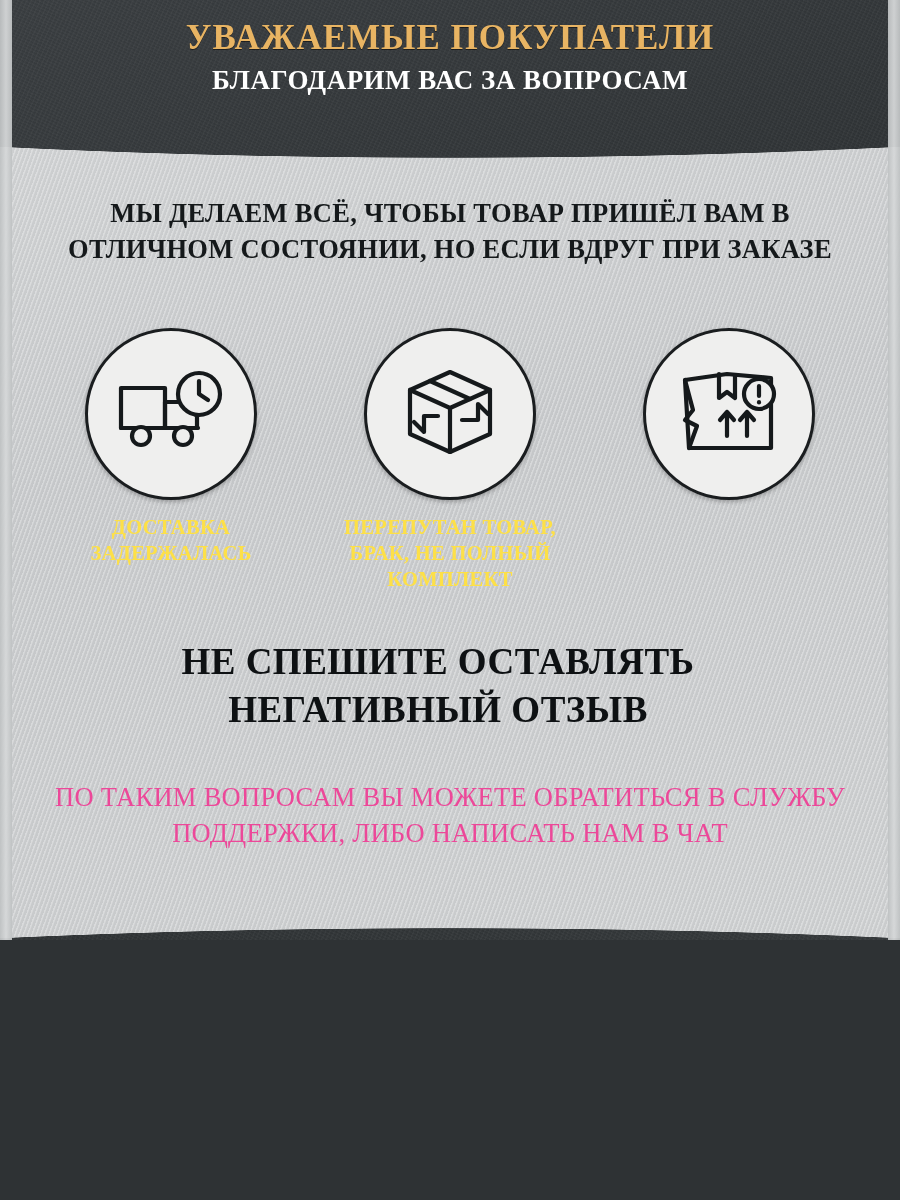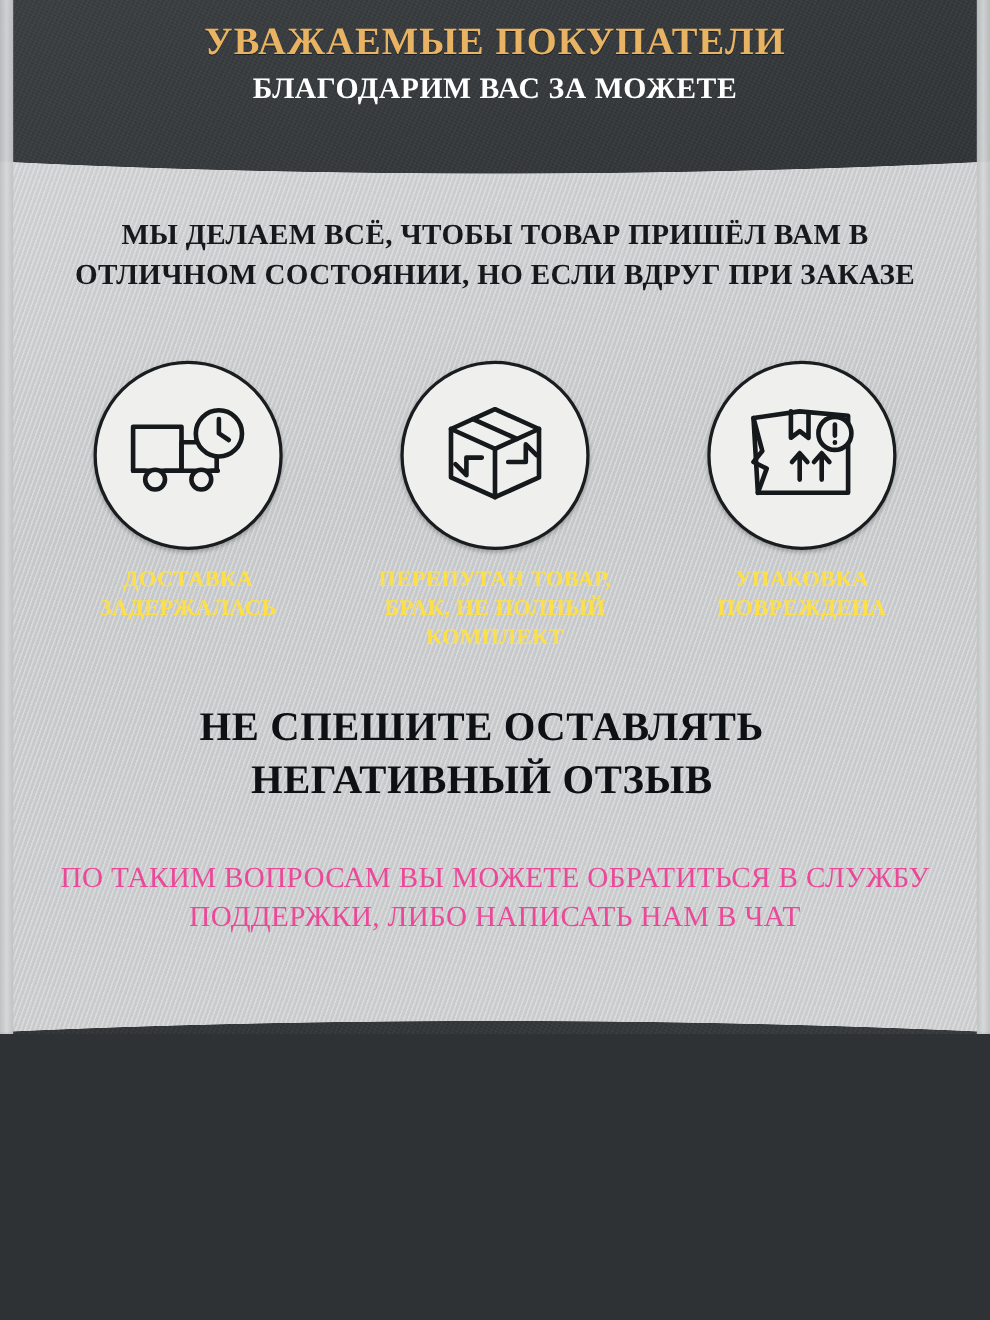--- a/index.html
+++ b/index.html
@@ -204,21 +204,21 @@
 <div class="poster">
 
   <div class="light-panel"></div>
   <div class="side-band left"></div>
   <div class="side-band right"></div>
 
   <div class="content">
 
     <div class="header">
       <div class="header-title">УВАЖАЕМЫЕ ПОКУПАТЕЛИ</div>
-      <div class="header-sub">БЛАГОДАРИМ ВАС ЗА МОЖЕТЕ</div>
+      <div class="header-sub">БЛАГОДАРИМ ВАС ЗА ВОПРОСАМ</div>
     </div>
 
     <div class="intro">МЫ ДЕЛАЕМ ВСЁ, ЧТОБЫ ТОВАР ПРИШЁЛ ВАМ В ОТЛИЧНОМ СОСТОЯНИИ, НО ЕСЛИ ВДРУГ ПРИ ЗАКАЗЕ</div>
 
     <div class="icons-row">
 
       <div class="icon-item">
         <div class="icon-circle">
           <span>
             <svg width="112" height="92" viewBox="0 0 112 92" fill="none" stroke="#15191b" stroke-width="4.2" stroke-linecap="round" stroke-linejoin="round">
@@ -259,21 +259,20 @@
               <path d="M10 16 L18 46 L10 56 L22 62 L14 84"></path>
               <path d="M44 10 L44 34 L52 28 L60 34 L60 11"></path>
               <path d="M52 72 L52 48 M52 48 L45 56 M52 48 L59 56"></path>
               <path d="M72 72 L72 48 M72 48 L65 56 M72 48 L79 56"></path>
               <circle cx="84" cy="30" r="15" fill="#efefee"></circle>
               <path d="M84 22 v10"></path>
               <path d="M84 38 v0.5"></path>
             </svg>
           </span>
         </div>
-        <div class="icon-caption">УПАКОВКА ПОВРЕЖДЕНА</div>
       </div>
 
     </div>
 
     <div class="main-msg">НЕ СПЕШИТЕ ОСТАВЛЯТЬ НЕГАТИВНЫЙ ОТЗЫВ</div>
     <div class="sub-msg">ПО ТАКИМ ВОПРОСАМ ВЫ МОЖЕТЕ ОБРАТИТЬСЯ В СЛУЖБУ ПОДДЕРЖКИ, ЛИБО НАПИСАТЬ НАМ В ЧАТ</div>
 
     <div class="footer">
       <div class="stars">
         <span class="star">

